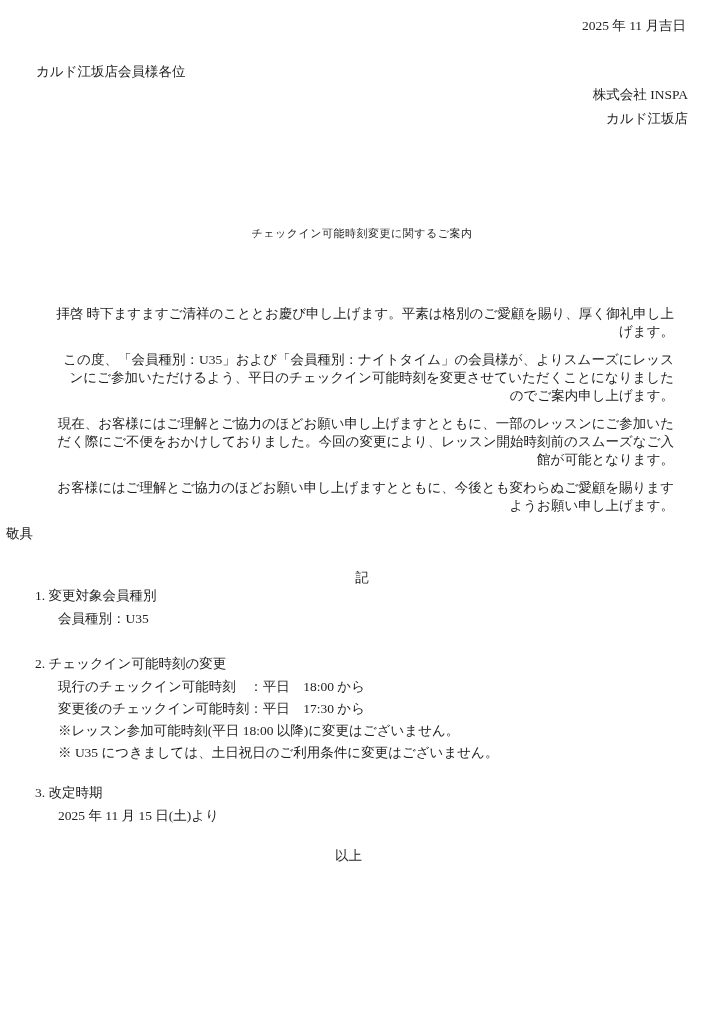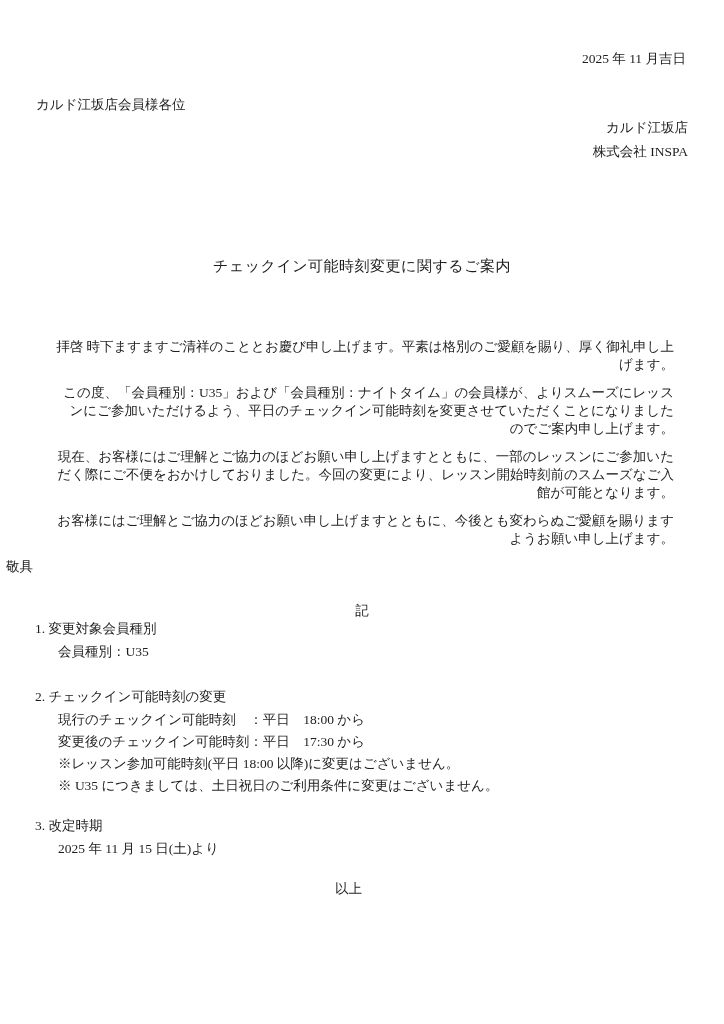--- a/index.html
+++ b/index.html
@@ -6,21 +6,21 @@
     margin: 0;
     padding: 0;
     background: #ffffff;
   }
   .page {
     position: relative;
     width: 712px;
     height: 1024px;
     box-sizing: border-box;
     margin: 0 auto;
-    padding-top: 50px;
+    padding-top: 17px;
     background: #ffffff;
     color: #1e1e1e;
     font-family: "Liberation Serif", "DejaVu Serif", serif;
     font-size: 13.5px;
     line-height: 18px;
     overflow: hidden;
   }
   .date-line {
     text-align: right;
     padding-right: 32px;
@@ -30,21 +30,21 @@
   }
   .sender-block {
     text-align: right;
     padding-right: 30px;
     margin-top: 2px;
     line-height: 24px;
   }
   .doc-title {
     margin: 92px 0 0 0;
     text-align: center;
-    font-size: 15px;
+    font-size: 11px;
     font-weight: normal;
     line-height: 20px;
     letter-spacing: 0.5px;
   }
   .letter-body {
     margin: 62px 44px 0 50px;
   }
   .letter-body p {
     margin: 0 0 10px 0;
     text-align: right;
@@ -80,22 +80,22 @@
 </head>
 <body>
 
 <div class="page">
 
   <div class="date-line">2025 年 11 月吉日</div>
 
   <div class="addressee">カルド江坂店会員様各位</div>
 
   <div class="sender-block">
+    <div>株式会社 INSPA</div>
     <div>カルド江坂店</div>
-    <div>株式会社 INSPA</div>
   </div>
 
   <h1 class="doc-title">チェックイン可能時刻変更に関するご案内</h1>
 
   <div class="letter-body">
     <p>拝啓 時下ますますご清祥のこととお慶び申し上げます。平素は格別のご愛顧を賜り、厚く御礼申し上げます。</p>
     <p>この度、「会員種別：U35」および「会員種別：ナイトタイム」の会員様が、よりスムーズにレッスンにご参加いただけるよう、平日のチェックイン可能時刻を変更させていただくことになりましたのでご案内申し上げます。</p>
     <p>現在、お客様にはご理解とご協力のほどお願い申し上げますとともに、一部のレッスンにご参加いただく際にご不便をおかけしておりました。今回の変更により、レッスン開始時刻前のスムーズなご入館が可能となります。</p>
     <p>お客様にはご理解とご協力のほどお願い申し上げますとともに、今後とも変わらぬご愛顧を賜りますようお願い申し上げます。</p>
   </div>

